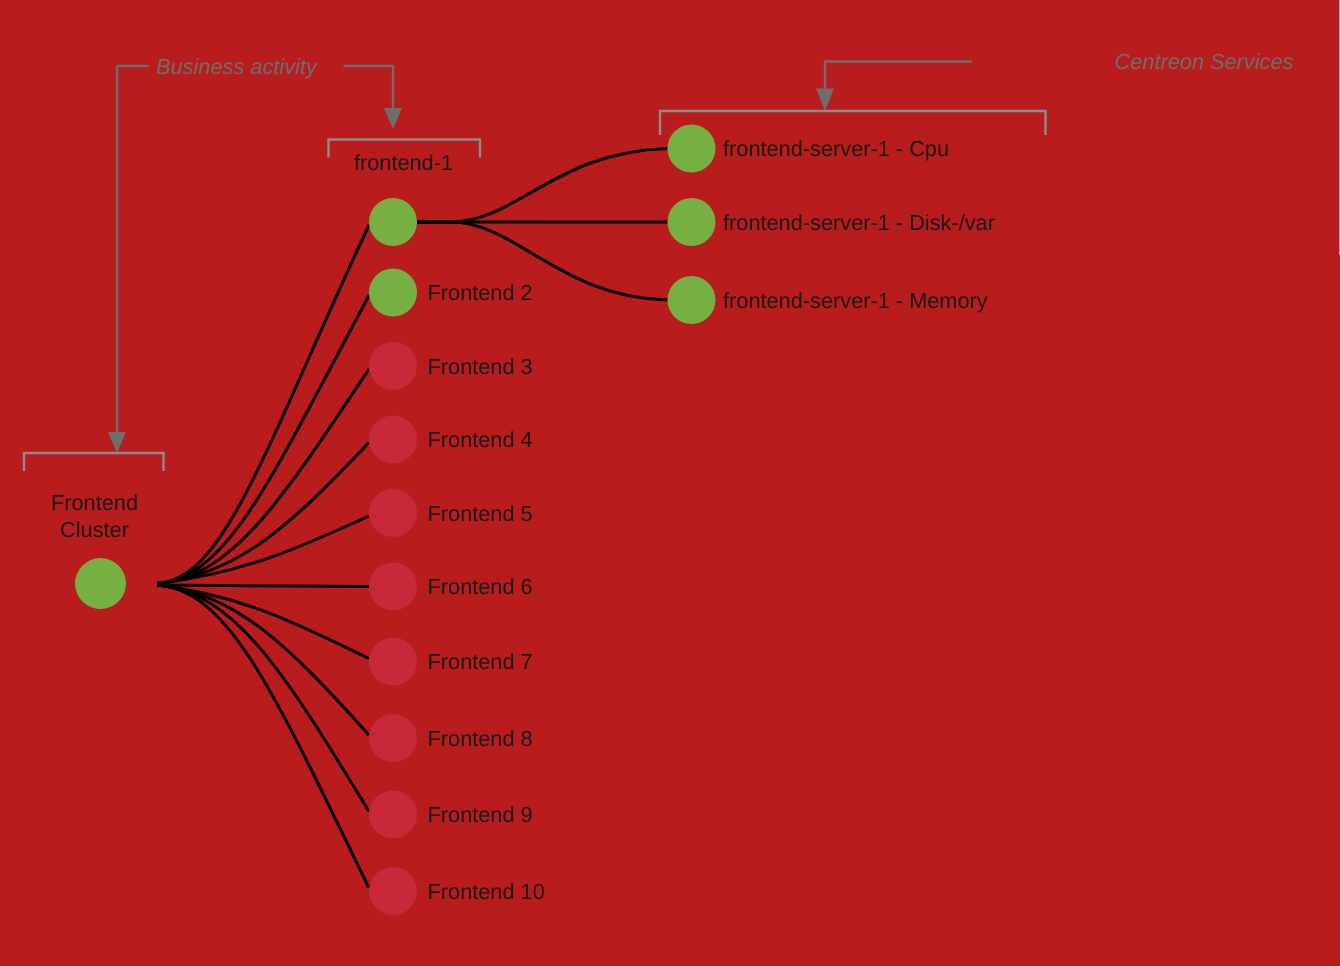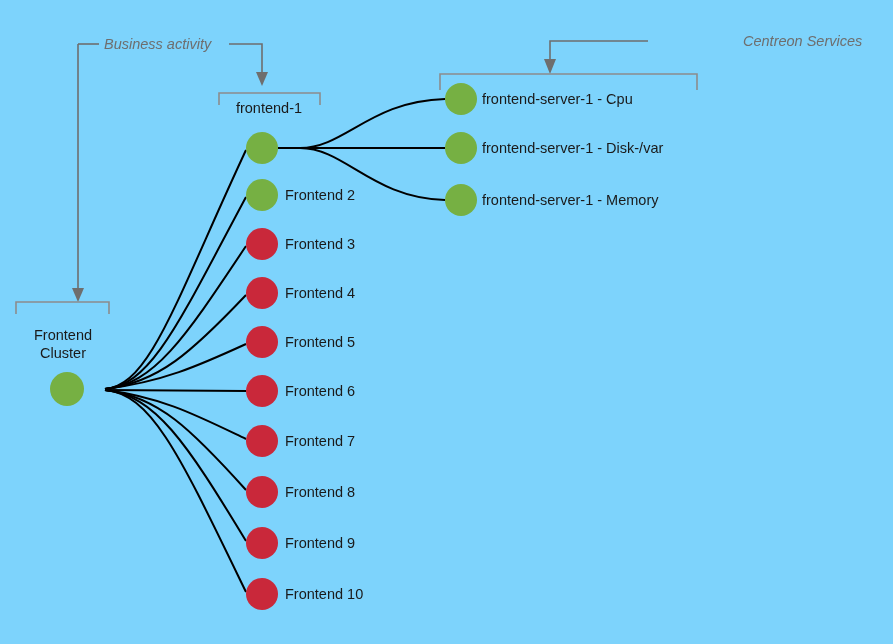--- a/index.html
+++ b/index.html
@@ -7,21 +7,21 @@
     padding: 0;
     background: #ffffff;
   }
   body {
     font-family: "Liberation Sans", sans-serif;
   }
   #canvas {
     position: relative;
     width: 893px;
     height: 644px;
-    background: #7dd3fc;
+    background: #b91c1c;
     overflow: hidden;
   }
   #diagram-svg {
     position: absolute;
     left: 0;
     top: 0;
     width: 893px;
     height: 644px;
   }
   .node-label {

